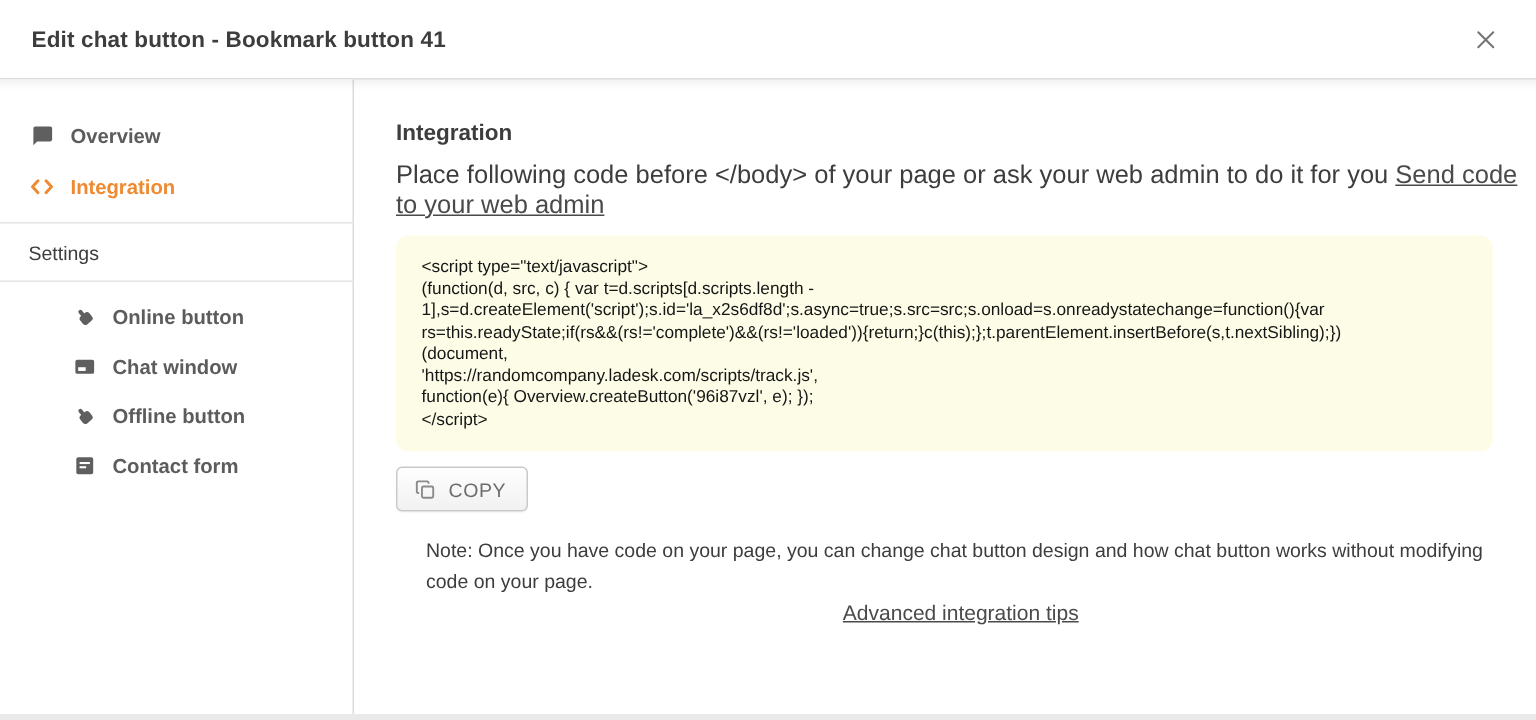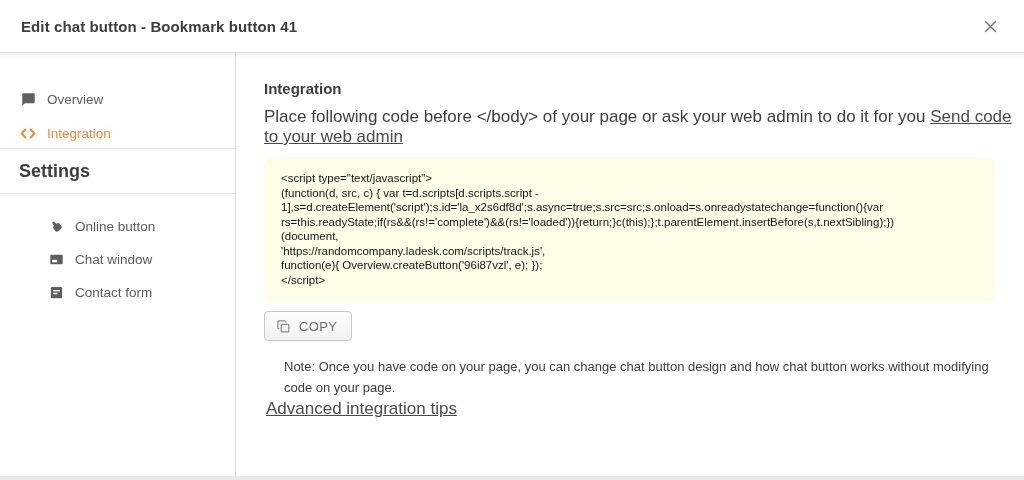--- a/index.html
+++ b/index.html
@@ -27,27 +27,27 @@
   
   .body-row { flex: 1 1 auto; display: flex; min-height: 0; position: relative; }
   .body-row::before {
     content: ""; position: absolute; left: 0; right: 0; top: 0; height: 7px;
     background: linear-gradient(to bottom, rgba(0,0,0,.05), rgba(0,0,0,0)); pointer-events: none;
   }
 
   
   .sidebar { width: 236px; flex: 0 0 236px; border-right: 1px solid #dcdcdc; padding-top: 20px; background: #fff; }
   .side-item {
-    height: 34px; display: flex; align-items: flex-end; gap: 11px;
-    padding: 0 20px; font-size: 13.5px; color: #5c5c5c; cursor: pointer; white-space: nowrap;
+    height: 34px; display: flex; align-items: center; gap: 11px;
+    padding: 0 20px; font-size: 13.5px; color: #5c5c5c; cursor: pointer; white-space: nowrap; font-weight: bold;
   }
   .side-item .ic { width: 16px; height: 16px; flex: 0 0 16px; display: flex; align-items: center; justify-content: center; }
   .side-item.active { color: #ee8a31; }
   .side-divider { border-top: 1px solid #e4e4e4; margin-top: 7px; }
-  .section-label { font-size: 18px; font-weight: bold; color: #3d3d3d; padding: 12px 19px 11px 19px; }
+  .section-label { font-size: 13px; font-weight: normal; color: #3d3d3d; padding: 12px 19px 11px 19px; }
   .side-group { border-top: 1px solid #e4e4e4; padding-top: 7px; }
   .side-group .side-item { height: 33px; margin-left: 28px; }
 
   
   .main { flex: 1 1 auto; padding: 26px 29px 0 28px; }
   .main-heading { font-size: 15px; font-weight: bold; color: #3d3d3d; line-height: 20px; }
   .instruction { margin-top: 8px; font-size: 17px; color: #3d3d3d; line-height: 20px; }
   .instruction a, .tips-link a { color: #4a4a4a; text-decoration: underline; cursor: pointer; }
   .code-box {
     margin-top: 10px; width: 731px; background: #fdfde7; border-radius: 8px;
@@ -62,21 +62,21 @@
     margin-top: 10px; display: inline-flex; align-items: center; gap: 8px;
     padding: 6px 14px 6px 11px; height: 30px;
     background: linear-gradient(to bottom, #fefefe, #f1f1f1);
     border: 1px solid #c9c9c9; border-radius: 4px; cursor: pointer;
     font-family: "Liberation Sans", sans-serif;
     font-size: 13px; color: #6d6d6d; letter-spacing: .4px;
     box-shadow: 0 1px 1px rgba(0,0,0,.04);
     justify-content: space-between;
   }
   .note { margin-top: 15px; width: 731px; font-size: 13px; color: #3d3d3d; line-height: 21px; margin-left: 20px; }
-  .tips-link { font-size: 17px; line-height: 21px; margin-left: 2px; }
+  .tips-link { font-size: 14px; line-height: 21px; margin-left: 2px; text-align: center; }
 
   
   .page-edge { height: 4px; flex: 0 0 4px; background: #e9e9e9; }
 </style>
 </head>
 <body>
 
 <div class="dialog">
 
   <div class="dialog-header">
@@ -132,20 +132,31 @@
         <div class="side-item">
           <span class="ic">
             <svg width="15" height="15" viewBox="0 0 24 24">
                 <rect x="2" y="4.5" width="20" height="15" rx="2" fill="#5f5f5f"></rect>
                 <rect x="5" y="12.5" width="8" height="4" fill="#ffffff"></rect>
               </svg>
           </span>
           <span>Chat window</span>
         </div>
 
+        <div class="side-item">
+          <span class="ic">
+            <svg width="15" height="15" viewBox="0 0 24 24">
+                <g transform="rotate(-40 12 12)" fill="#5f5f5f">
+                  <rect x="10" y="2.5" width="4.2" height="9" rx="2.1"></rect>
+                  <rect x="6" y="8.5" width="12.5" height="11" rx="3.5"></rect>
+                </g>
+              </svg>
+          </span>
+          <span>Offline button</span>
+        </div>
 
         <div class="side-item">
           <span class="ic">
             <svg width="15" height="15" viewBox="0 0 24 24">
                 <rect x="3" y="3" width="18" height="18" rx="2" fill="#5f5f5f"></rect>
                 <rect x="6.5" y="8" width="11" height="2.2" fill="#ffffff"></rect>
                 <rect x="6.5" y="12.5" width="7" height="2.2" fill="#ffffff"></rect>
               </svg>
           </span>
           <span>Contact form</span>
@@ -156,21 +167,21 @@
 
     <div class="main">
       <div class="main-heading">Integration</div>
 
       <div class="instruction">
         <span>Place following code before &lt;/body&gt; of your page or ask your web admin to do it for you </span><a>Send code to your web admin</a>
       </div>
 
       <div class="code-box">
         <div class="code-line">&lt;script type="text/javascript"&gt;</div>
-        <div class="code-line">(function(d, src, c) { var t=d.scripts[d.scripts.script -</div>
+        <div class="code-line">(function(d, src, c) { var t=d.scripts[d.scripts.length -</div>
         <div class="code-line">1],s=d.createElement('script');s.id='la_x2s6df8d';s.async=true;s.src=src;s.onload=s.onreadystatechange=function(){var</div>
         <div class="code-line">rs=this.readyState;if(rs&amp;&amp;(rs!='complete')&amp;&amp;(rs!='loaded')){return;}c(this);};t.parentElement.insertBefore(s,t.nextSibling);})</div>
         <div class="code-line">(document,</div>
         <div class="code-line">'https://randomcompany.ladesk.com/scripts/track.js',</div>
         <div class="code-line">function(e){ Overview.createButton('96i87vzl', e); });</div>
         <div class="code-line">&lt;/script&gt;</div>
       </div>
 
       <button class="copy-btn">
         <span style="display:flex">

